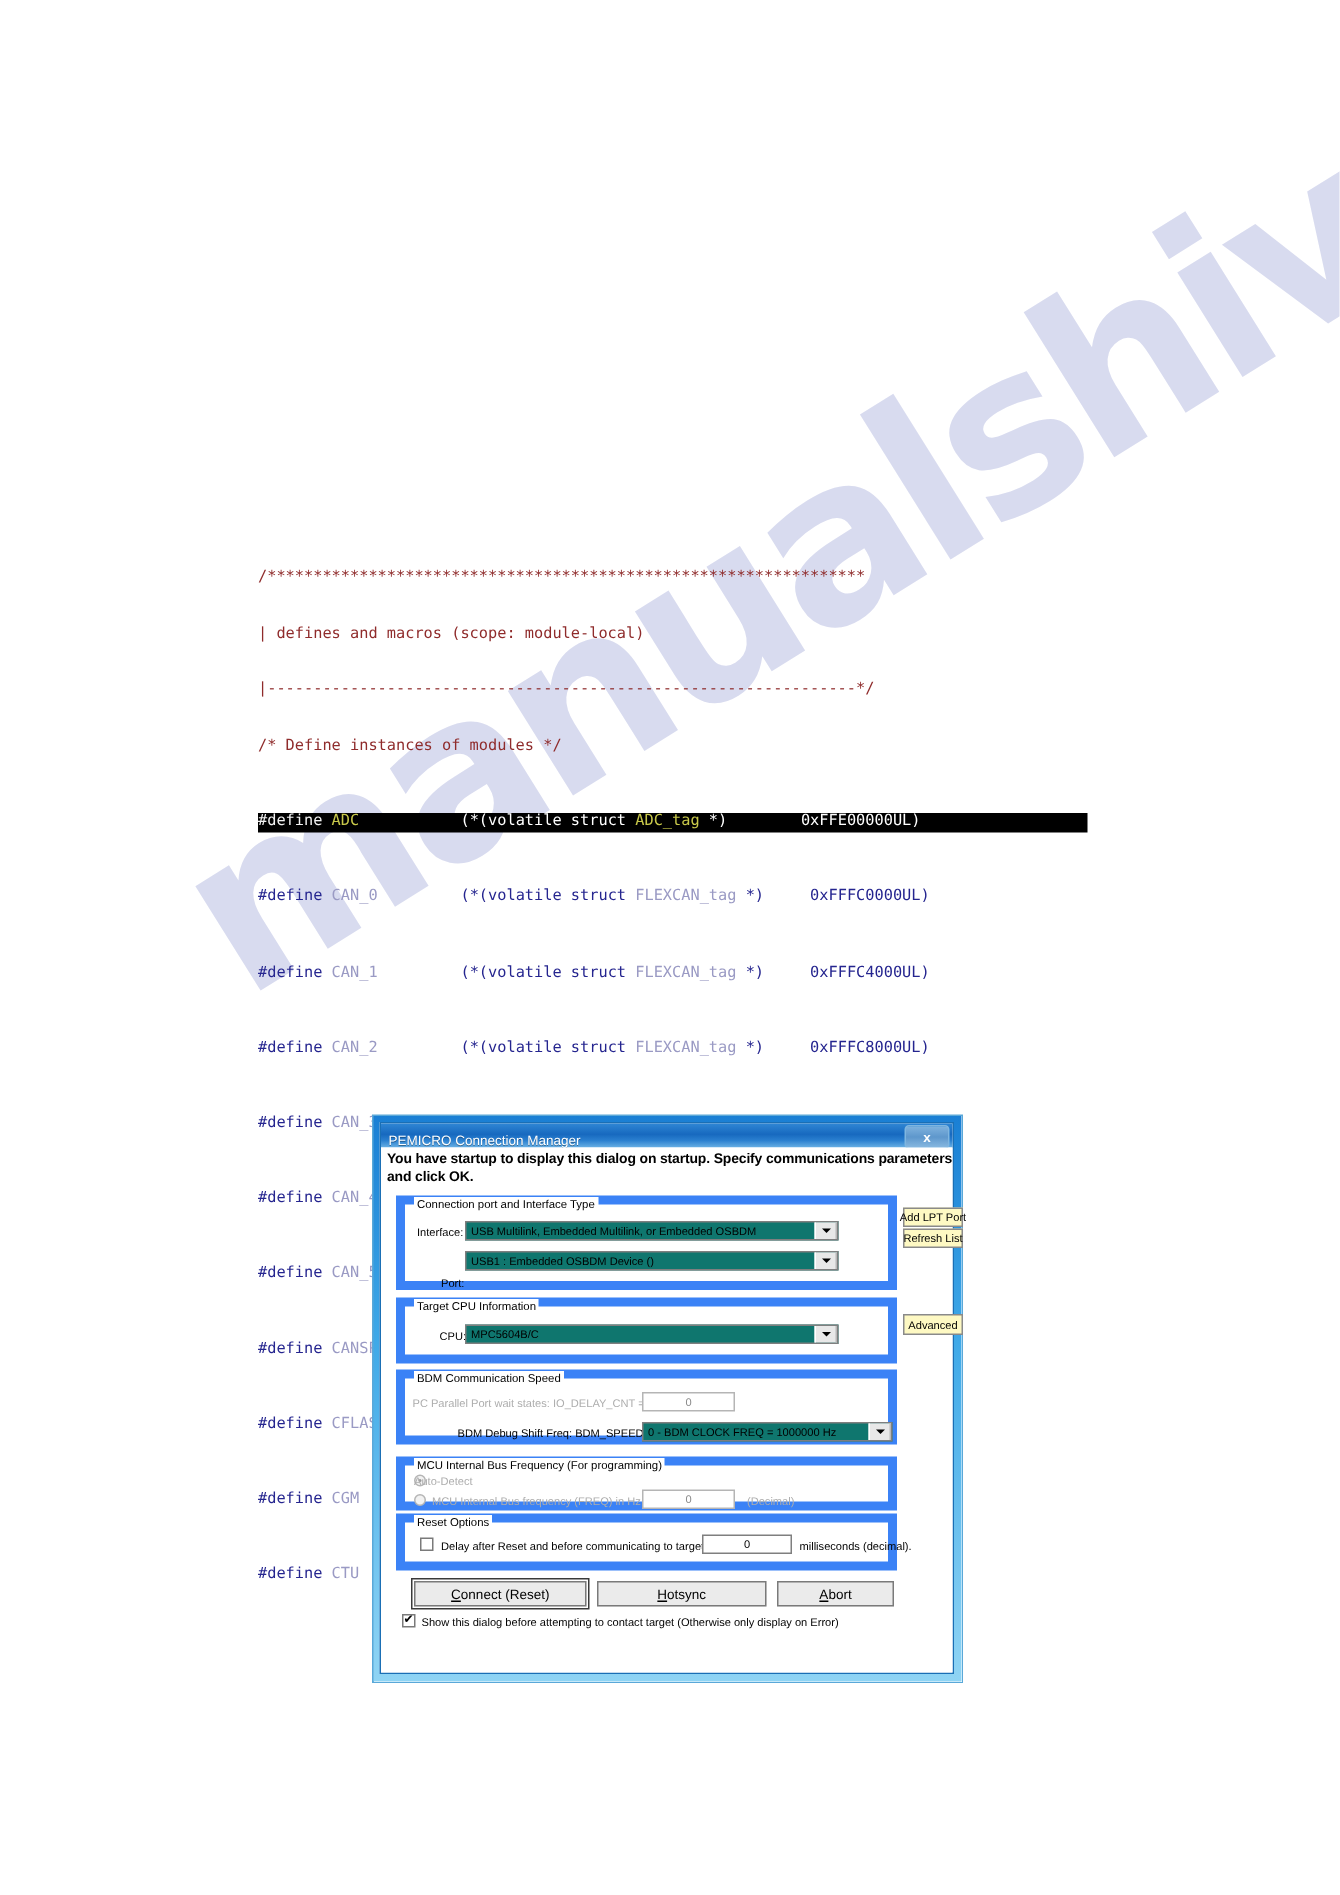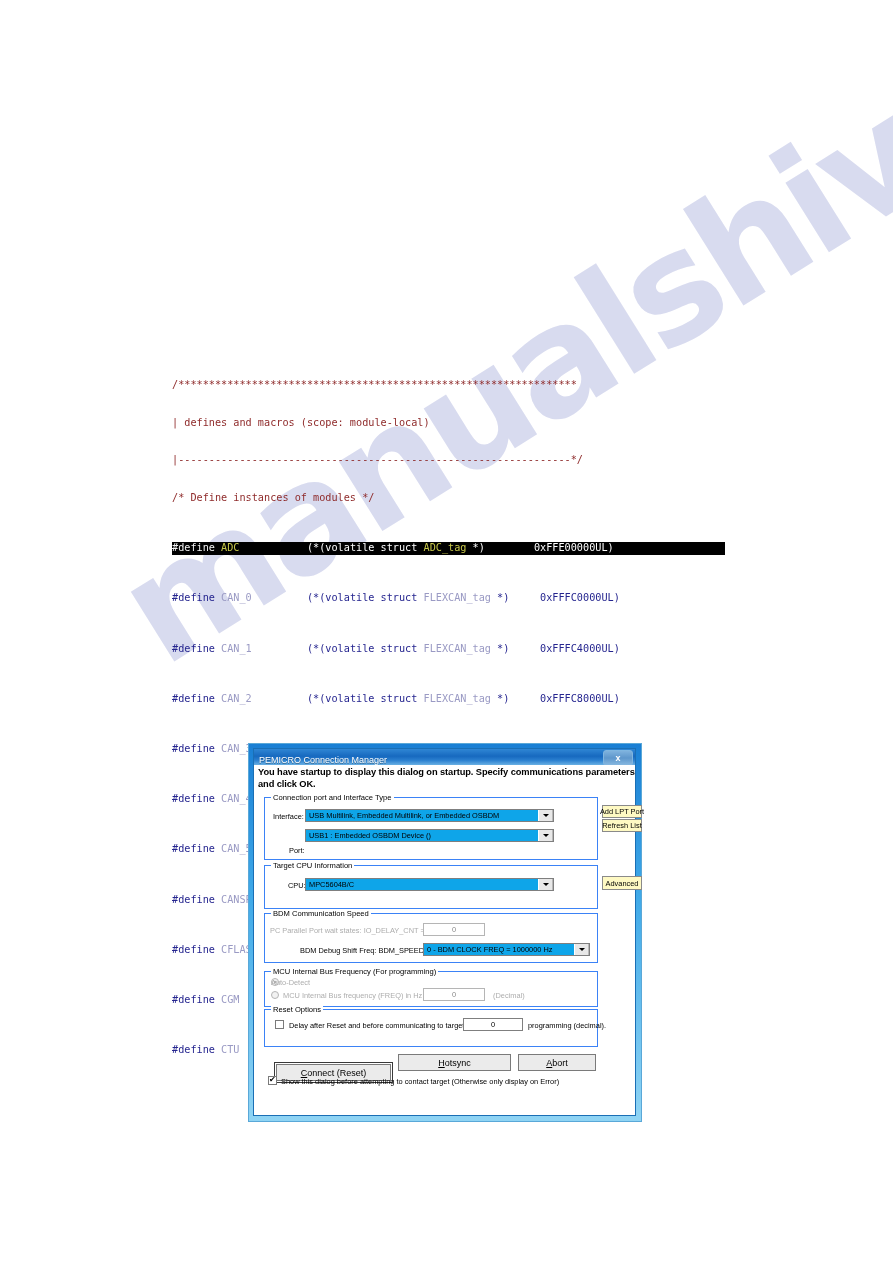--- a/index.html
+++ b/index.html
@@ -155,21 +155,21 @@
     font-size: 9.3px;
     font-weight: bold;
     color: #000000;
     line-height: 11.5px;
     letter-spacing: -0.1px;
   }
 
   
   .group {
     position: absolute;
-    border: 1px solid #3b82f6;
+    border: 6px solid #3b82f6;
     box-sizing: border-box;
     background: transparent;
     padding-left: 44px;
   }
   .group > .legend {
     position: absolute;
     top: -5px;
     left: 6px;
     background: #ffffff;
     padding: 0 2px;
@@ -181,21 +181,21 @@
   .lbl {
     position: absolute;
     font-size: 7.4px;
     color: #000000;
     white-space: nowrap;
   }
   .lbl.dis { color: #adadad; }
 
   .combo {
     position: absolute;
-    background: #0ea5e9;
+    background: #0f766e;
     border: 1px solid #7f7f7f;
     box-sizing: border-box;
     height: 13px;
     font-size: 7.4px;
     color: #000000;
     display: flex;
     align-items: center;
     overflow: hidden;
   }
   .combo .cv {
@@ -401,24 +401,24 @@
           <span class="lbl dis" style="left:18px; top:19px;">MCU Internal Bus frequency (FREQ) in Hz =</span>
           <div class="txtfield dis" style="left:158px; top:16px; width:62px;">0</div>
           <span class="lbl dis" style="left:228px; top:19px;">(Decimal)</span>
         </div>
 
         <div class="group" style="left:10px; top:244px; width:334px; height:38px;">
           <span class="legend">Reset Options</span>
           <span class="check" style="left:10px; top:10px;"></span>
           <span class="lbl" style="left:24px; top:11px;">Delay after Reset and before communicating to target for</span>
           <div class="txtfield" style="left:198px; top:8px; width:60px;">0</div>
-          <span class="lbl" style="left:263px; top:11px;">programming (decimal).</span>
-        </div>
-
-        <div class="btn big default" style="left:22px; top:289px; width:115px;margin-top:10px;">
+          <span class="lbl" style="left:263px; top:11px;">milliseconds (decimal).</span>
+        </div>
+
+        <div class="btn big default" style="left:22px; top:289px; width:115px;">
           <span>
             <u>C</u><span>onnect (Reset)</span>
           </span>
         </div>
         <div class="btn big" style="left:144px; top:289px; width:113px;">
           <span>
             <u>H</u><span>otsync</span>
           </span>
         </div>
         <div class="btn big" style="left:264px; top:289px; width:78px;">

